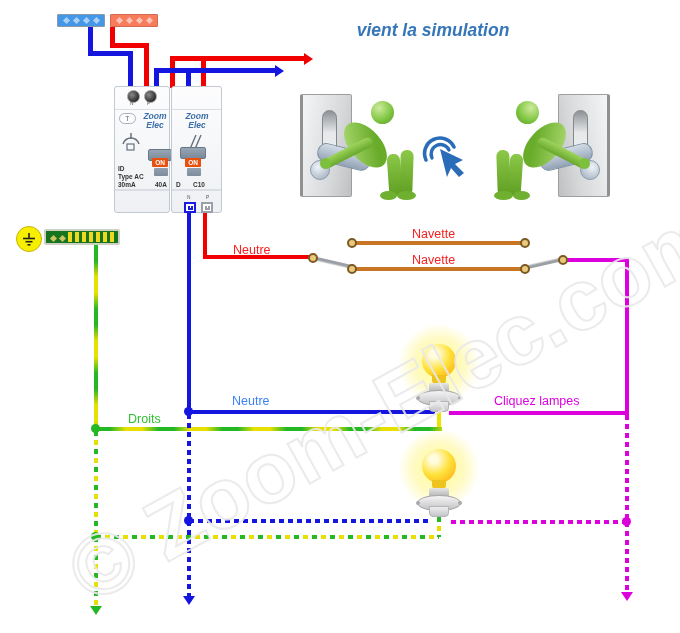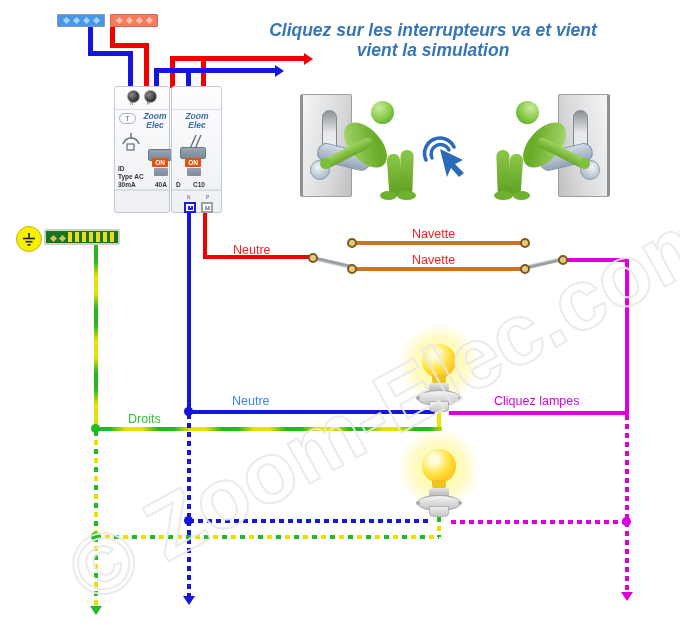--- a/index.html
+++ b/index.html
@@ -79,21 +79,20 @@
   .logo-ring{position:absolute;left:17px;top:0px;width:34px;height:23px;border:2.5px solid #a9c5e1;border-radius:50%;transform:rotate(-16deg);}
   .logo-t{position:absolute;left:21px;top:2px;font-size:14px;font-weight:bold;font-style:italic;color:#2f6cc4;white-space:nowrap;text-shadow:1px 1px 0 #fff,-1px -1px 0 #fff,1px -1px 0 #fff,-1px 1px 0 #fff,2px 2px 2px #9ab;}
   .logo-s{position:absolute;left:47px;top:19px;font-size:9.5px;font-weight:bold;font-style:italic;color:#4a86c8;white-space:nowrap;text-shadow:1px 1px 0 #fff,-1px -1px 0 #fff,1px -1px 0 #fff,-1px 1px 0 #fff;}
 </style>
 </head>
 <body>
 
 <div id="canvas">
 
   <div class="title">
-    <div>Cliquez sur les interrupteurs va et vient</div>
     <div>vient la simulation</div>
   </div>
 
   <div class="watermark">© Zoom-Elec.com</div>
 
   <div class="tblock" style="left:57px;top:14px;background:#4598e8;">
     <span class="diamond"></span>
       <span class="diamond"></span>
       <span class="diamond"></span>
       <span class="diamond"></span>

